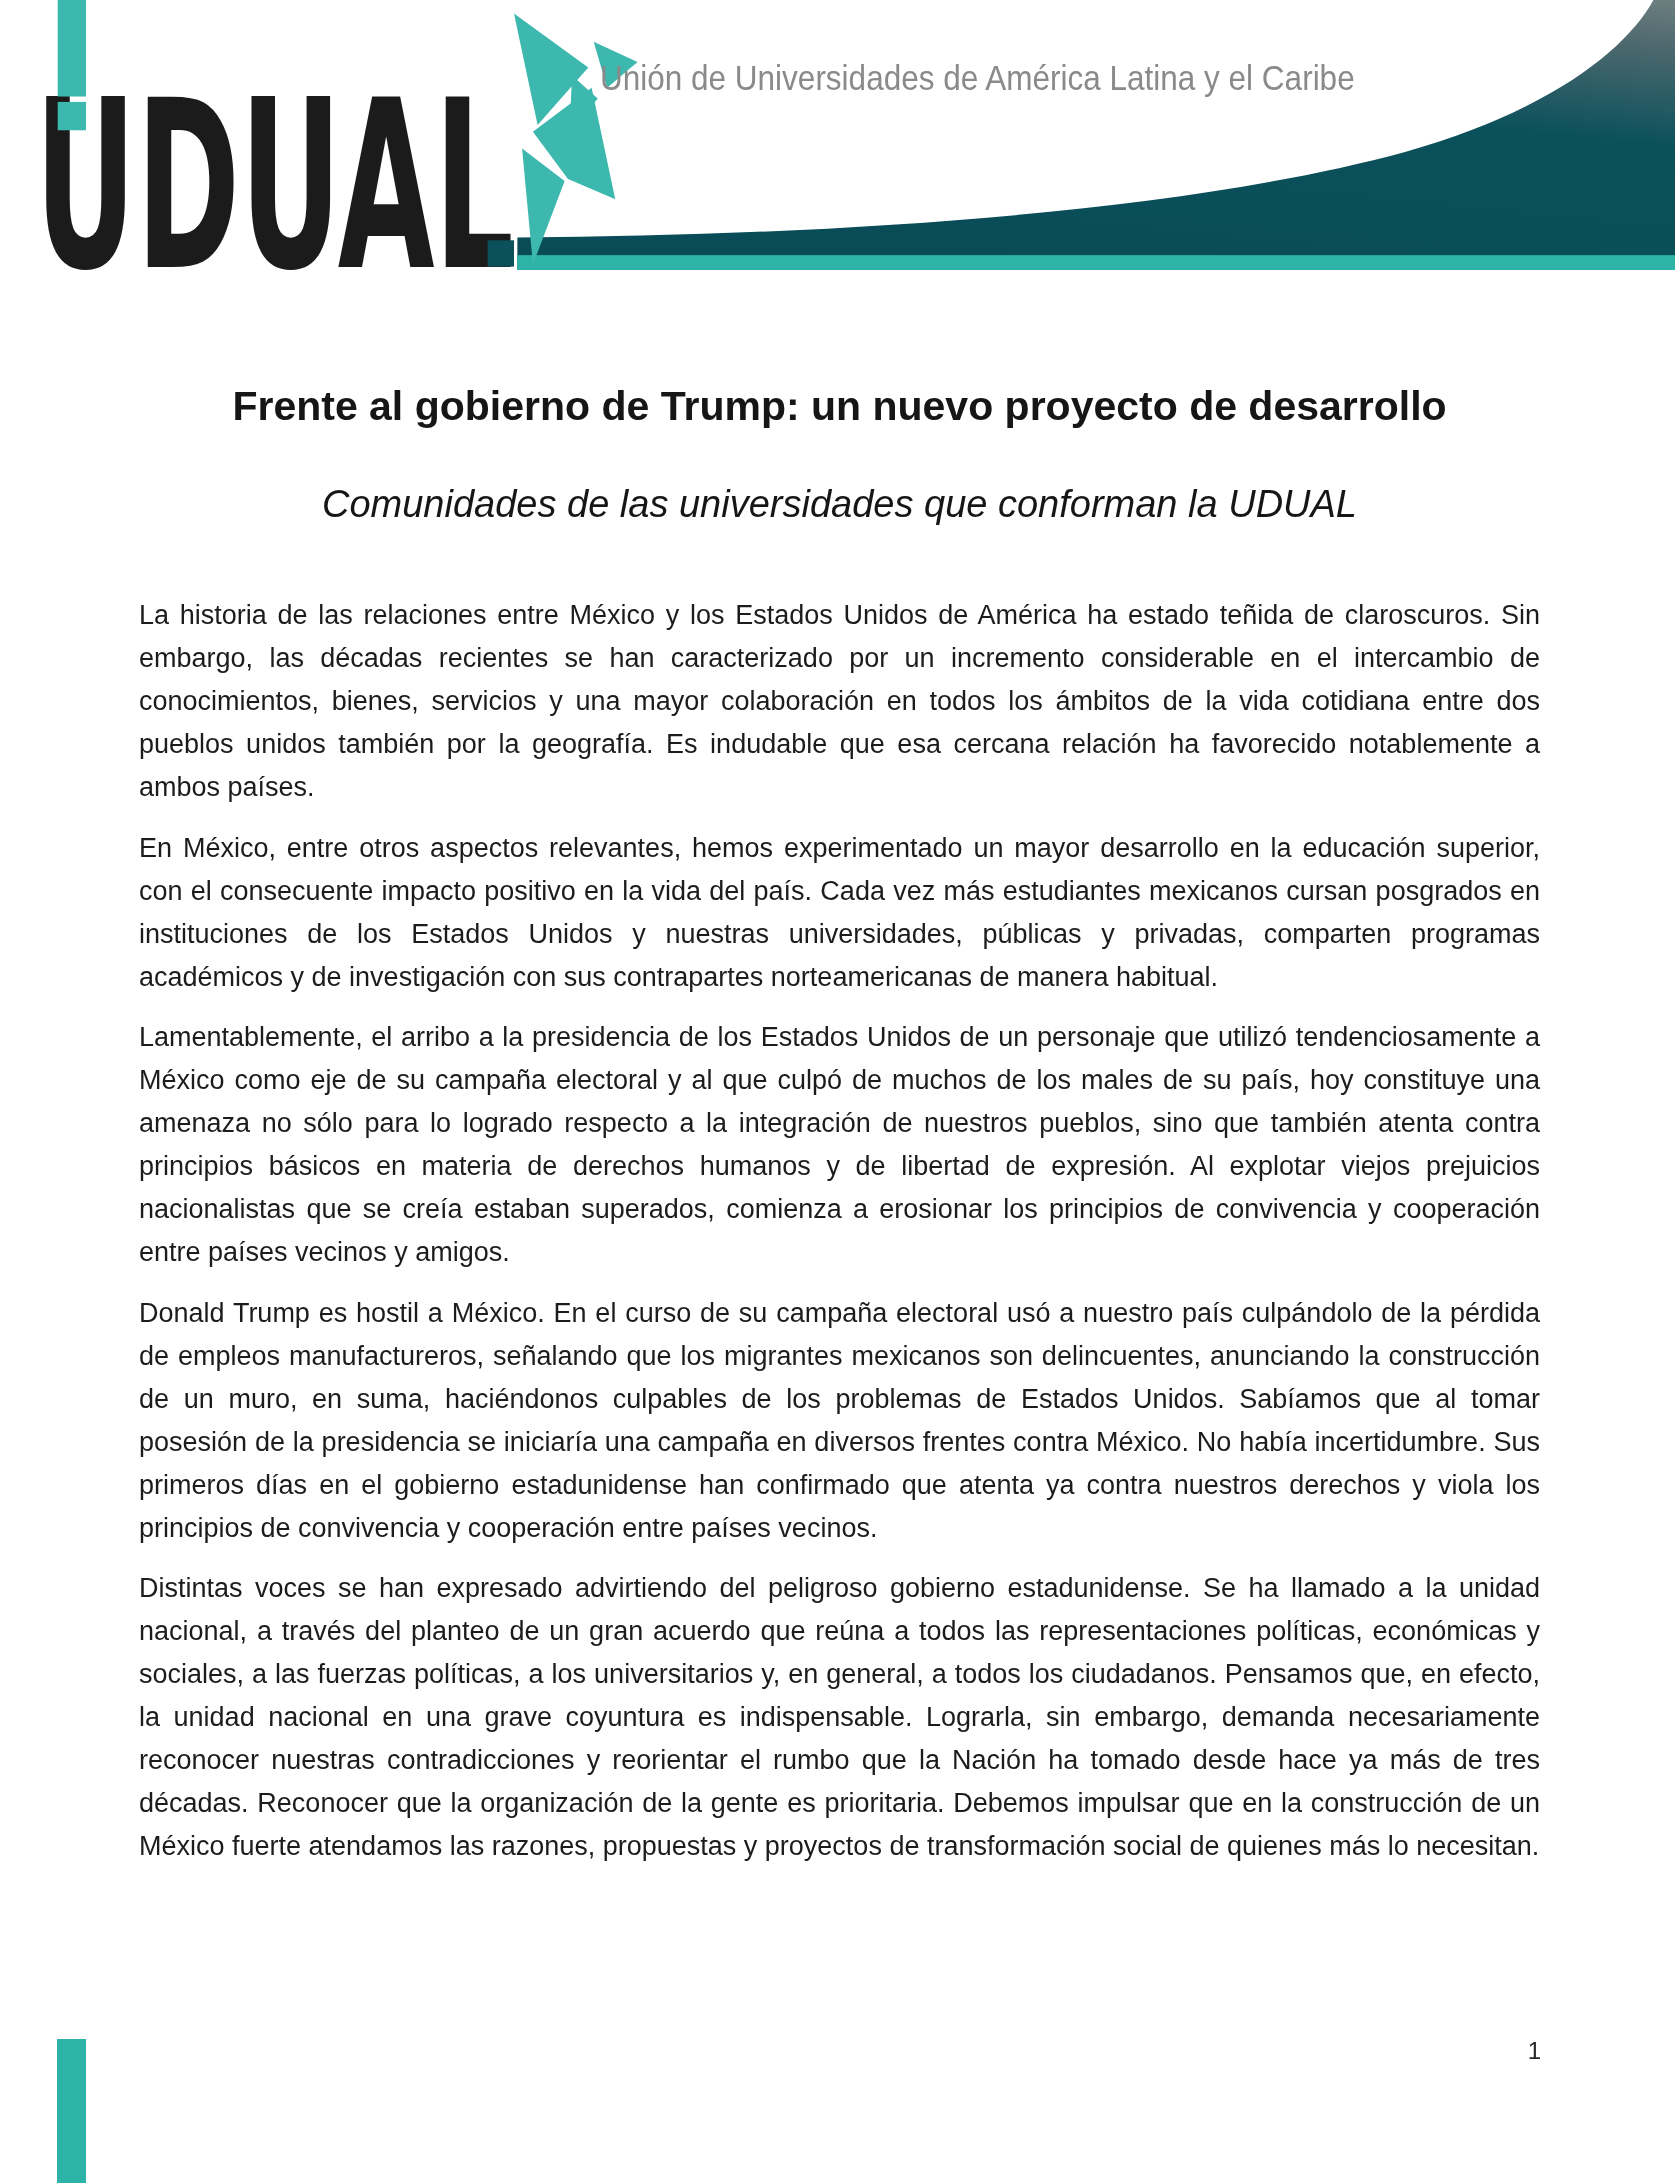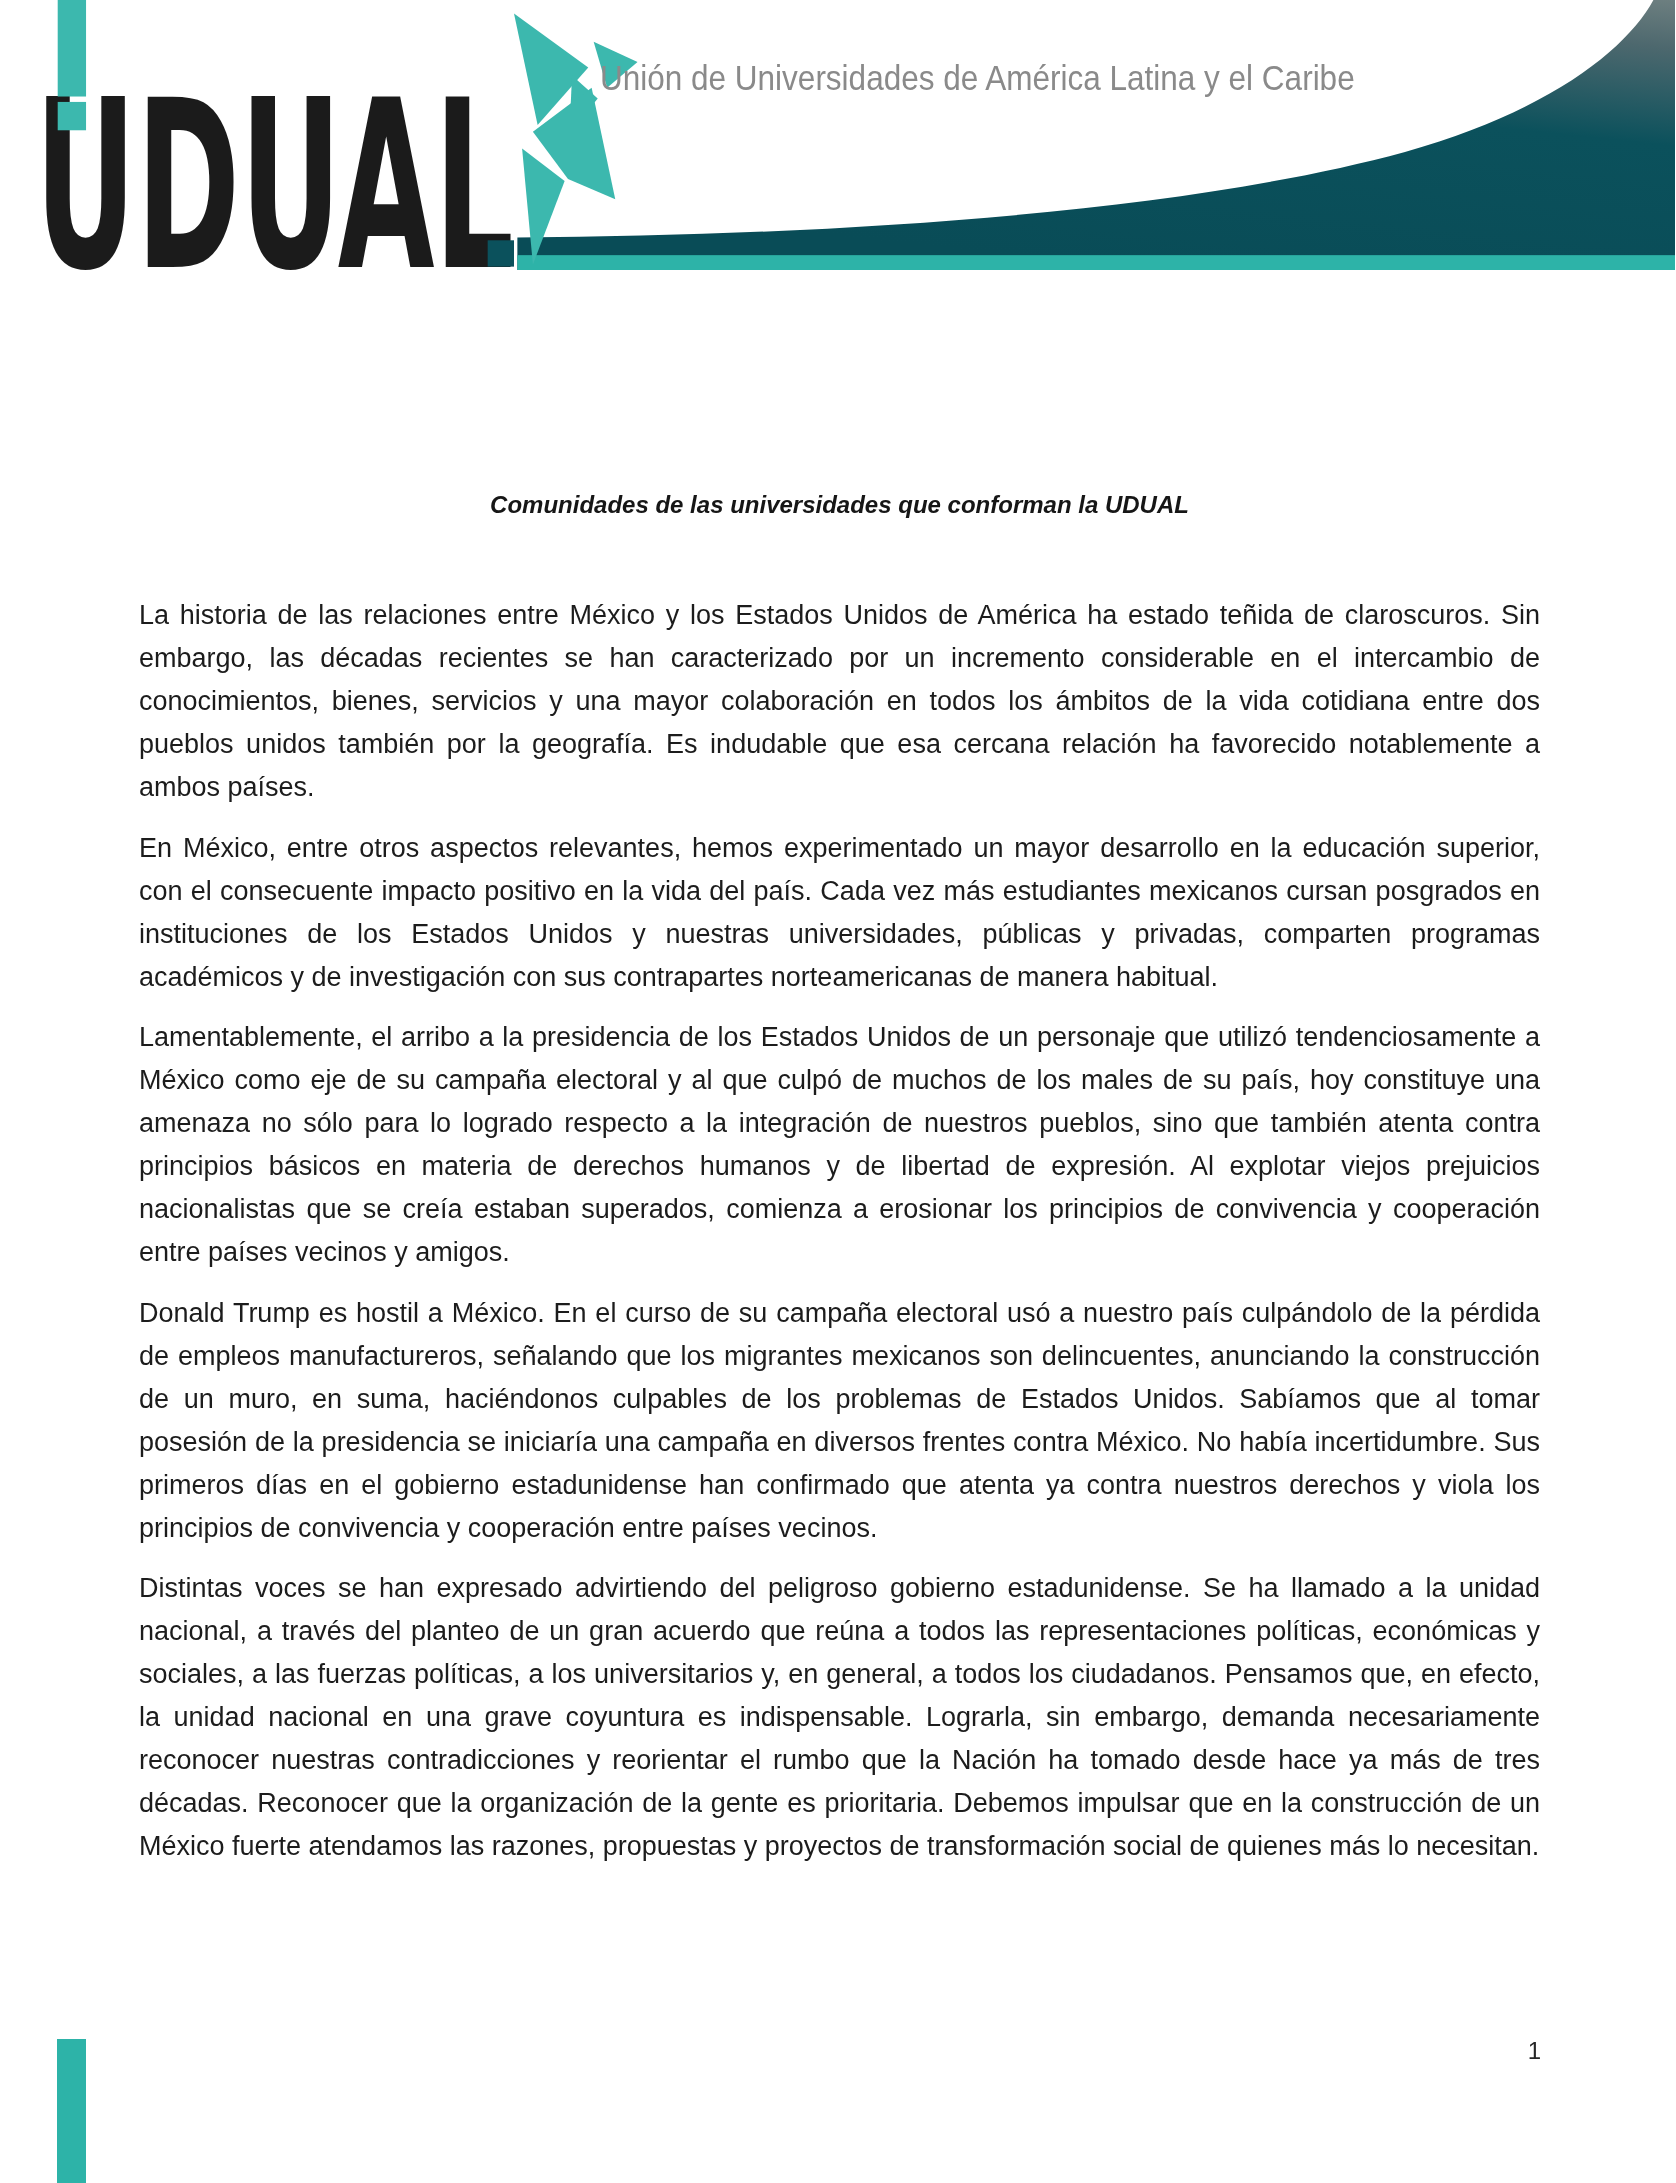--- a/index.html
+++ b/index.html
@@ -38,22 +38,22 @@
     font-weight: bold;
     color: #161616;
     line-height: 47px;
   }
   .doc-subtitle {
     position: absolute;
     left: 139px;
     width: 1401px;
     top: 481px;
     text-align: center;
-    font-size: 24px;
-    font-weight: bold;
+    font-size: 38px;
+    font-weight: normal;
     font-style: italic;
     color: #161616;
     line-height: 47px;
   }
   .doc-body {
     position: absolute;
     left: 139px;
     width: 1401px;
     top: 594px;
     color: #1c1c1c;
@@ -118,20 +118,21 @@
         <polygon points="878,62 943,92 898,130"></polygon>
         <polygon points="846,112 884,146 842,198"></polygon>
         <polygon points="788,195 875,130 910,295 840,265"></polygon>
         <polygon points="772,220 835,268 788,392"></polygon>
       </g>
     </svg>
 
     <div class="tagline">Unión de Universidades de América Latina y el Caribe</div>
   </div>
 
+  <div class="doc-title">Frente al gobierno de Trump: un nuevo proyecto de desarrollo</div>
 
   <div class="doc-subtitle">Comunidades de las universidades que conforman la UDUAL</div>
 
   <div class="doc-body">
       <p>La historia de las relaciones entre México y los Estados Unidos de América ha estado teñida de claroscuros. Sin embargo, las décadas recientes se han caracterizado por un incremento considerable en el intercambio de conocimientos, bienes, servicios y una mayor colaboración en todos los ámbitos de la vida cotidiana entre dos pueblos unidos también por la geografía. Es indudable que esa cercana relación ha favorecido notablemente a ambos países.</p>
       <p>En México, entre otros aspectos relevantes, hemos experimentado un mayor desarrollo en la educación superior, con el consecuente impacto positivo en la vida del país. Cada vez más estudiantes mexicanos cursan posgrados en instituciones de los Estados Unidos y nuestras universidades, públicas y privadas, comparten programas académicos y de investigación con sus contrapartes norteamericanas de manera habitual.</p>
       <p>Lamentablemente, el arribo a la presidencia de los Estados Unidos de un personaje que utilizó tendenciosamente a México como eje de su campaña electoral y al que culpó de muchos de los males de su país, hoy constituye una amenaza no sólo para lo logrado respecto a la integración de nuestros pueblos, sino que también atenta contra principios básicos en materia de derechos humanos y de libertad de expresión. Al explotar viejos prejuicios nacionalistas que se creía estaban superados, comienza a erosionar los principios de convivencia y cooperación entre países vecinos y amigos.</p>
       <p>Donald Trump es hostil a México. En el curso de su campaña electoral usó a nuestro país culpándolo de la pérdida de empleos manufactureros, señalando que los migrantes mexicanos son delincuentes, anunciando la construcción de un muro, en suma, haciéndonos culpables de los problemas de Estados Unidos. Sabíamos que al tomar posesión de la presidencia se iniciaría una campaña en diversos frentes contra México. No había incertidumbre. Sus primeros días en el gobierno estadunidense han confirmado que atenta ya contra nuestros derechos y viola los principios de convivencia y cooperación entre países vecinos.</p>
       <p>Distintas voces se han expresado advirtiendo del peligroso gobierno estadunidense. Se ha llamado a la unidad nacional, a través del planteo de un gran acuerdo que reúna a todos las representaciones políticas, económicas y sociales, a las fuerzas políticas, a los universitarios y, en general, a todos los ciudadanos. Pensamos que, en efecto, la unidad nacional en una grave coyuntura es indispensable. Lograrla, sin embargo, demanda necesariamente reconocer nuestras contradicciones y reorientar el rumbo que la Nación ha tomado desde hace ya más de tres décadas. Reconocer que la organización de la gente es prioritaria. Debemos impulsar que en la construcción de un México fuerte atendamos las razones, propuestas y proyectos de transformación social de quienes más lo necesitan.</p>
     </div>

